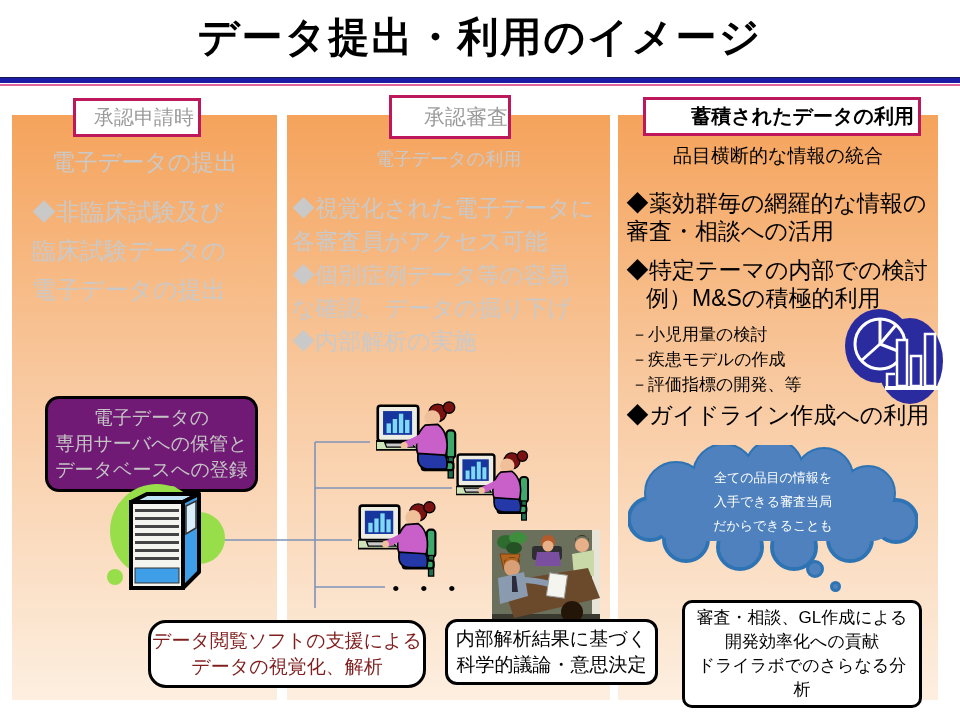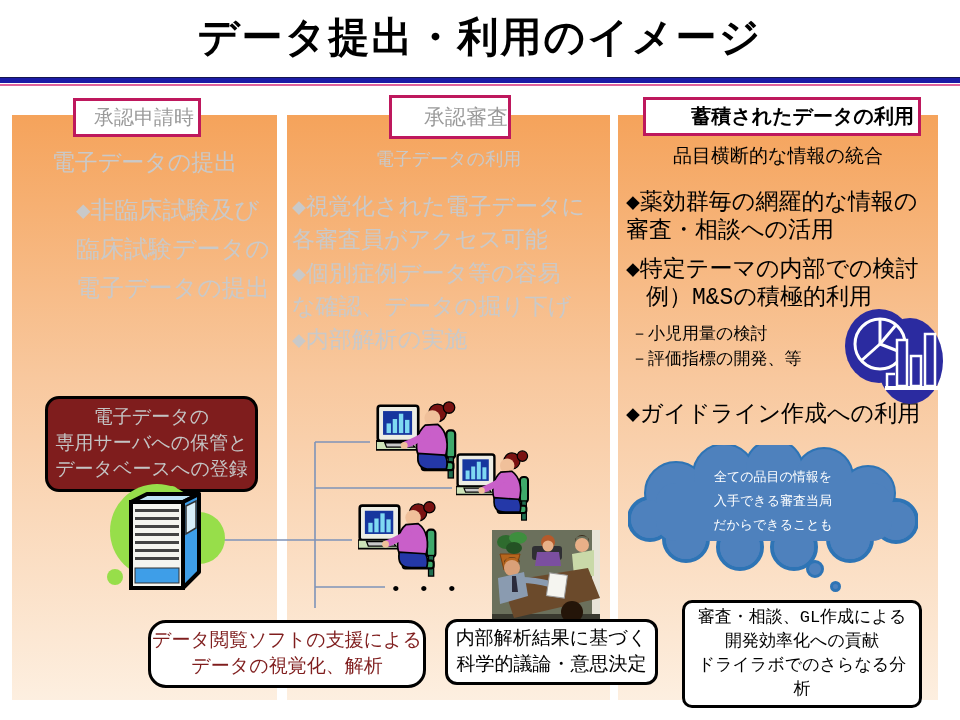--- a/index.html
+++ b/index.html
@@ -1,39 +1,39 @@
 <!DOCTYPE html>
 <html><head>
 <meta charset="utf-8">
 <style>
   html,body{margin:0;padding:0;background:#fff;}
   .slide{position:relative;width:960px;height:720px;overflow:hidden;background:#fff;
-         font-family:Liberation Mono, monospace;}
+         font-family:Liberation Sans, sans-serif;}
   .abs{position:absolute;box-sizing:border-box;}
 
   .title{top:10px;left:0;width:960px;text-align:center;font-size:41px;font-weight:bold;
          color:#000;letter-spacing:2px;}
   .rule-navy{top:77px;left:0;width:960px;height:6px;background:#1b1ba6;border-top:1px solid #15154f;}
   .rule-pink{top:84px;left:0;width:960px;height:2px;background:#e0639a;}
 
   .col{top:115px;height:585px;background:linear-gradient(180deg,#f5a35b 0%,#f8c89e 45%,#fdefe0 100%);}
   .col1{left:12px;width:265px;}
   .col2{left:287px;width:323px;}
   .col3{left:618px;width:320px;}
 
   .hbox{background:#fff;border:3px solid #be185d;text-align:right;color:#9a9a9a;
         font-size:20px;padding:3px 4px;}
   .hbox1{left:73px;top:98px;width:128px;}
   .hbox2{left:389px;top:95px;width:122px;font-size:21px;padding:5px 0;}
   .hbox3{left:643px;top:97px;width:278px;color:#000;font-weight:bold;}
 
   .muted{color:#c9c9c9;}
   .c1-sub{left:12px;top:147px;width:265px;text-align:center;font-size:23px;}
-  .c1-bullet{left:32px;top:192px;width:240px;font-size:24px;line-height:39px;margin-left:44px;}
-  .storage-box{left:45px;top:396px;width:213px;background:#7f1d1d;border:3px solid #000;
+  .c1-bullet{left:32px;top:192px;width:240px;font-size:24px;line-height:39px;}
+  .storage-box{left:45px;top:396px;width:213px;background:#701a75;border:3px solid #000;
         border-radius:14px;color:#c4c4c4;font-size:19px;line-height:26px;text-align:center;
         padding:6px 2px;}
   .server-svg{left:95px;top:476px;width:145px;height:122px;}
 
   .c2-sub{left:287px;top:147px;width:323px;text-align:center;font-size:18px;}
   .c2-b{left:292px;width:316px;font-size:23px;line-height:33px;}
   .c2-b1{top:192px;}
   .c2-b2{top:259px;}
   .c2-b3{top:325px;}
   .connector-svg{left:205px;top:430px;width:255px;height:185px;}
@@ -219,20 +219,21 @@
   <div class="abs c3-b c3-b1">
     <div>◆薬効群毎の網羅的な情報の</div>
     <div>審査・相談への活用</div>
   </div>
   <div class="abs c3-b c3-b2">
     <div>◆特定テーマの内部での検討</div>
     <div>例）M&amp;Sの積極的利用</div>
   </div>
   <div class="abs c3-subs">
     <div>－小児用量の検討</div>
+    <div>－疾患モデルの作成</div>
     <div>－評価指標の開発、等</div>
   </div>
   <div class="abs c3-b c3-b3">◆ガイドライン作成への利用</div>
 
   <svg class="abs chart-svg" viewBox="0 0 102 100">
     <ellipse cx="36" cy="40" rx="34" ry="37" fill="#2b2ba0"></ellipse>
     <ellipse cx="67" cy="55" rx="33" ry="43" fill="#2b2ba0"></ellipse>
     <circle cx="37" cy="38" r="25" fill="none" stroke="#fff" stroke-width="3"></circle>
     <line x1="37" y1="38" x2="37" y2="13" stroke="#fff" stroke-width="3"></line>
     <line x1="37" y1="38" x2="60" y2="47" stroke="#fff" stroke-width="3"></line>

